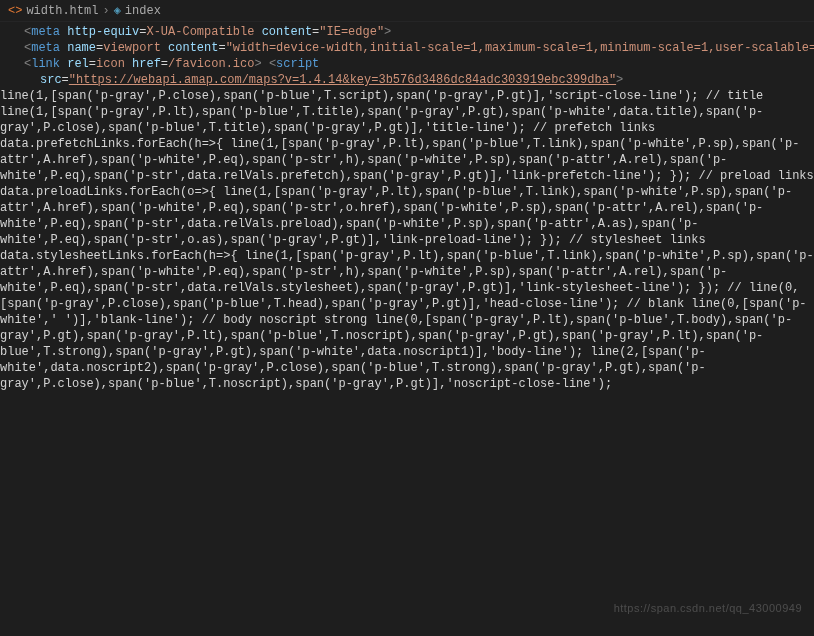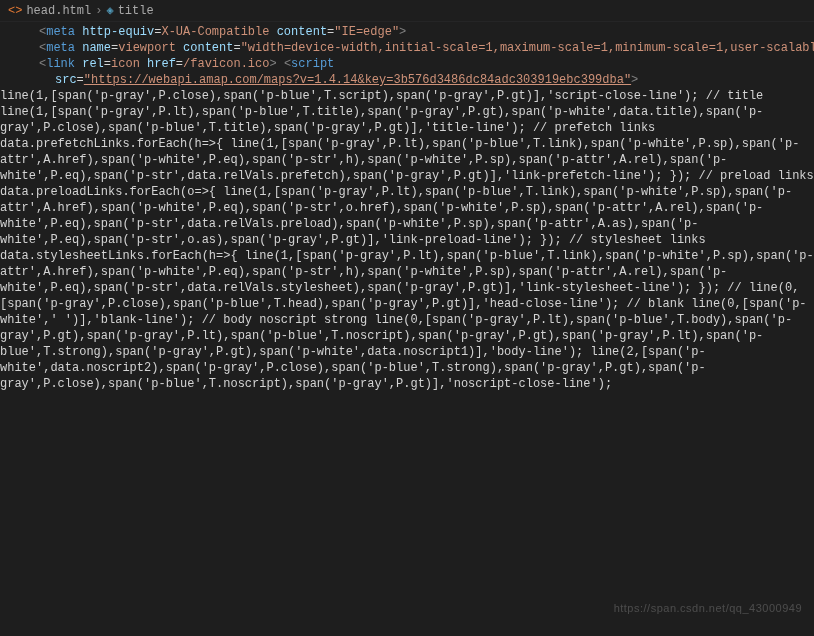--- a/index.html
+++ b/index.html
@@ -29,21 +29,21 @@
   }
   .breadcrumb .sep {
     margin: 0 4px;
     color: #808080;
   }
   .breadcrumb .html-icon {
     color: #519aba;
     margin-right: 4px;
   }
   .editor {
-    padding: 2px 0 0 23px;
+    padding: 2px 0 0 8px;
     white-space: pre;
     font-size: 12px;
     line-height: 16px;
   }
   .line { display: block; }
   .indent1 { padding-left: 16px; }
   .indent2 { padding-left: 32px; }
   .p-gray { color: #808080; }
   .p-blue { color: #569cd6; }
   .p-attr { color: #9cdcfe; }
@@ -60,24 +60,24 @@
     letter-spacing: 0.5px;
   }
 </style>
 </head>
 <body>
 
 
 
 <div class="breadcrumb">
   <span class="file-icon">&lt;&gt;</span>
-  <span>head.html</span>
+  <span>width.html</span>
   <span class="sep">›</span>
   <span class="html-icon">◈</span>
-  <span>title</span>
+  <span>index</span>
 </div>
 
 <div class="editor" id="editor"><div class="line indent1"><span class="p-gray">&lt;</span><span class="p-blue">meta</span><span class="p-white"> </span><span class="p-attr">http-equiv</span><span class="p-white">=</span><span class="p-str">X-UA-Compatible</span><span class="p-white"> </span><span class="p-attr">content</span><span class="p-white">=</span><span class="p-str">"IE=edge"</span><span class="p-gray">&gt;</span></div><div class="line indent1"><span class="p-gray">&lt;</span><span class="p-blue">meta</span><span class="p-white"> </span><span class="p-attr">name</span><span class="p-white">=</span><span class="p-str">viewport</span><span class="p-white"> </span><span class="p-attr">content</span><span class="p-white">=</span><span class="p-str">"width=device-width,initial-scale=1,maximum-scale=1,minimum-scale=1,user-scalable=no"</span></div><div class="line indent1"><span class="p-gray">&lt;</span><span class="p-blue">link</span><span class="p-white"> </span><span class="p-attr">rel</span><span class="p-white">=</span><span class="p-str">icon</span><span class="p-white"> </span><span class="p-attr">href</span><span class="p-white">=</span><span class="p-str">/favicon.ico</span><span class="p-gray">&gt;</span><span class="p-white"> </span><span class="p-gray">&lt;</span><span class="p-blue">script</span></div><div class="line indent2"><span class="p-attr">src</span><span class="p-white">=</span><span class="p-str p-underline">"https://webapi.amap.com/maps?v=1.4.14&amp;key=3b576d3486dc84adc303919ebc399dba"</span><span class="p-gray">&gt;</span></div></div>
 
 <div class="watermark">https://span.csdn.net/qq_43000949</div>
 
 
 line(1,[span('p-gray',P.close),span('p-blue',T.script),span('p-gray',P.gt)],'script-close-line');
 // title
 line(1,[span('p-gray',P.lt),span('p-blue',T.title),span('p-gray',P.gt),span('p-white',data.title),span('p-gray',P.close),span('p-blue',T.title),span('p-gray',P.gt)],'title-line');

